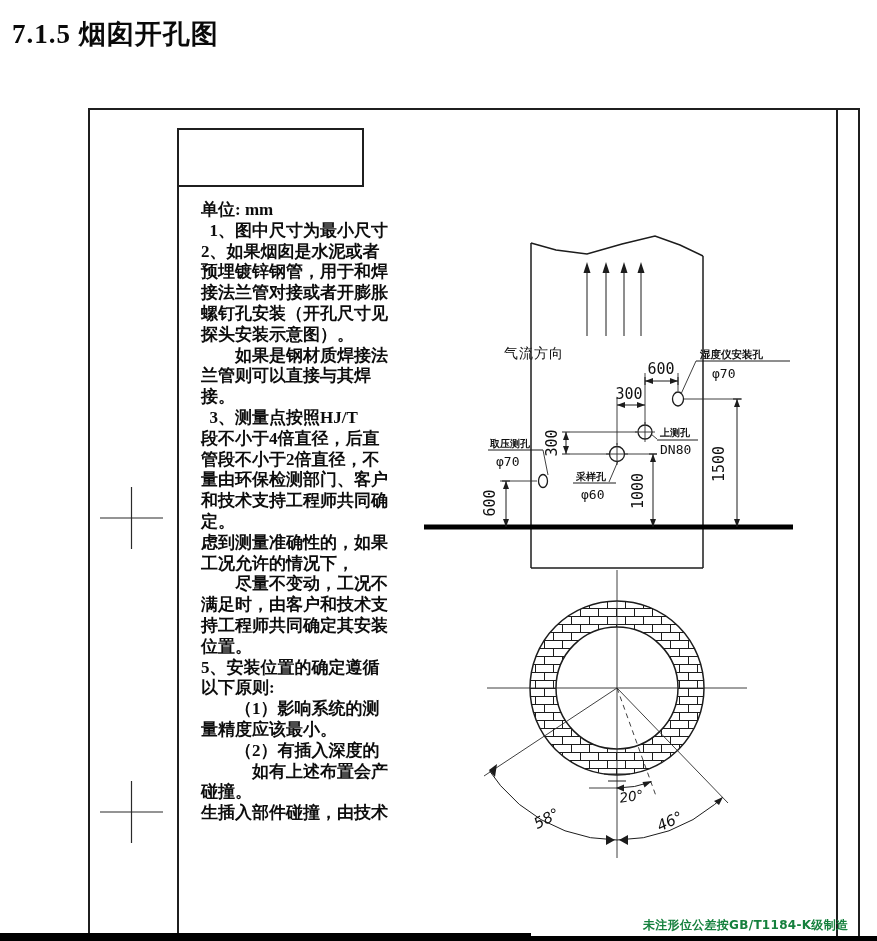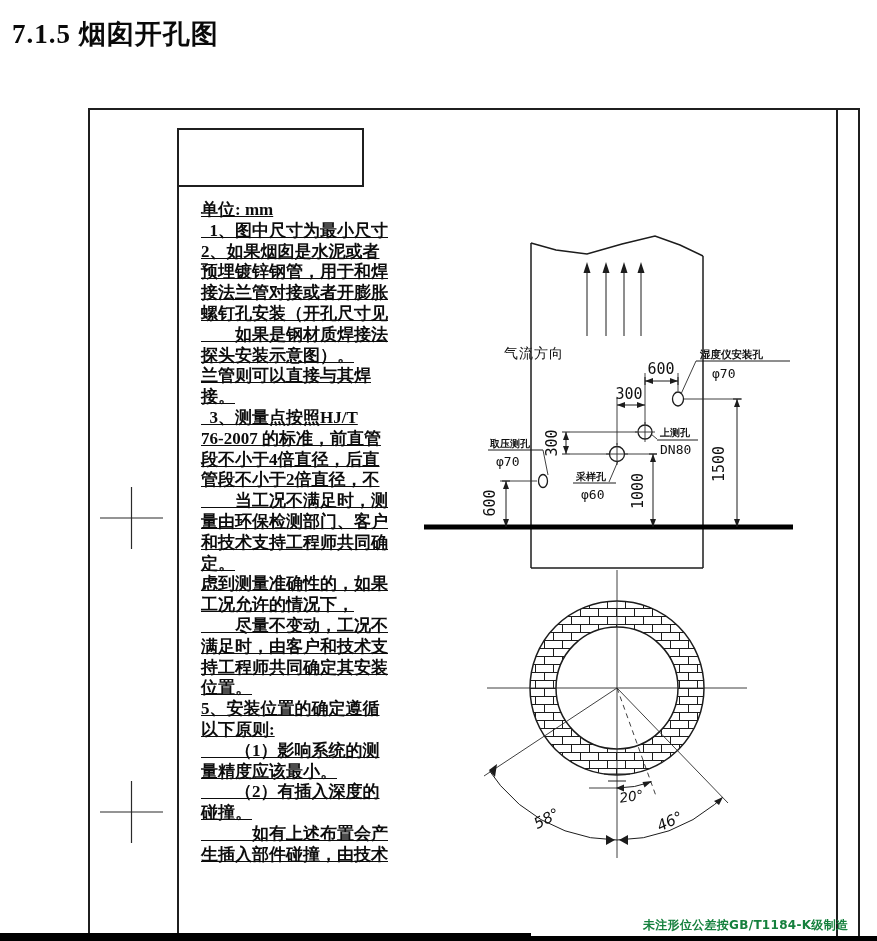--- a/index.html
+++ b/index.html
@@ -20,21 +20,21 @@
   #title-box{left:177px;top:128px;width:183px;height:55px;border-width:2px;background:#fff;}
   #left-divider{left:177px;top:183px;width:2px;height:758px;background:#1f1f1f;}
   #bottom-bar-left{position:absolute;left:0;top:933px;width:531px;height:8px;background:#000;}
   #bottom-bar-right{position:absolute;left:531px;top:936px;width:346px;height:5px;background:#000;}
   
   .notes{
     position:absolute;left:201px;top:200px;width:204px;
     font:bold 17px/20.8px "Liberation Serif","DejaVu Serif",serif;
     color:#0d0d0d;
   }
-  .nline{white-space:pre;text-decoration:underline;}
+  .nline{white-space:pre;}
   
   .tol-note{
     position:absolute;left:643px;top:917px;width:192px;
     font:bold 12px "DejaVu Sans",sans-serif;color:#15803d;
     border-bottom:1.5px solid #101010;padding-bottom:18px;
     letter-spacing:.3px;white-space:nowrap;
   }
   
   svg{position:absolute;left:0;top:0;}
   .ln{stroke:#1c1c1c;stroke-width:1;fill:none;}
@@ -64,45 +64,43 @@
 <div id="bottom-bar-left"></div>
 <div id="bottom-bar-right"></div>
 
 <div class="notes">
   <div class="nline">单位: mm</div>
   <div class="nline">  1、图中尺寸为最小尺寸</div>
   <div class="nline">2、如果烟囱是水泥或者</div>
   <div class="nline">预埋镀锌钢管，用于和焊</div>
   <div class="nline">接法兰管对接或者开膨胀</div>
   <div class="nline">螺钉孔安装（开孔尺寸见</div>
+  <div class="nline">探头安装示意图）。</div>
   <div class="nline">　　如果是钢材质焊接法</div>
-  <div class="nline">探头安装示意图）。</div>
   <div class="nline">兰管则可以直接与其焊</div>
   <div class="nline">接。</div>
   <div class="nline">  3、测量点按照HJ/T</div>
-  <div class="nline">76-2007 的标准，前直管</div>
   <div class="nline">段不小于4倍直径，后直</div>
   <div class="nline">管段不小于2倍直径，不</div>
-  <div class="nline">　　当工况不满足时，测</div>
   <div class="nline">量由环保检测部门、客户</div>
   <div class="nline">和技术支持工程师共同确</div>
   <div class="nline">定。</div>
   <div class="nline">虑到测量准确性的，如果</div>
   <div class="nline">工况允许的情况下，</div>
   <div class="nline">　　尽量不变动，工况不</div>
   <div class="nline">满足时，由客户和技术支</div>
   <div class="nline">持工程师共同确定其安装</div>
   <div class="nline">位置。</div>
   <div class="nline">5、安装位置的确定遵循</div>
   <div class="nline">以下原则:</div>
   <div class="nline">　　（1）影响系统的测</div>
   <div class="nline">量精度应该最小。</div>
   <div class="nline">　　（2）有插入深度的</div>
+  <div class="nline">　　　如有上述布置会产</div>
   <div class="nline">碰撞。</div>
-  <div class="nline">　　　如有上述布置会产</div>
   <div class="nline">生插入部件碰撞，由技术</div>
 </div>
 
 <svg width="877" height="941" viewBox="0 0 877 941">
   <defs>
     <pattern id="brick" width="18" height="16" patternUnits="userSpaceOnUse">
       <rect width="18" height="16" fill="#ffffff"></rect>
       <path d="M0,0.5 H18 M0,8.5 H18 M4.5,0.5 V8.5 M13.5,8.5 V16" stroke="#1c1c1c" stroke-width="1" fill="none"></path>
     </pattern>
   </defs>

